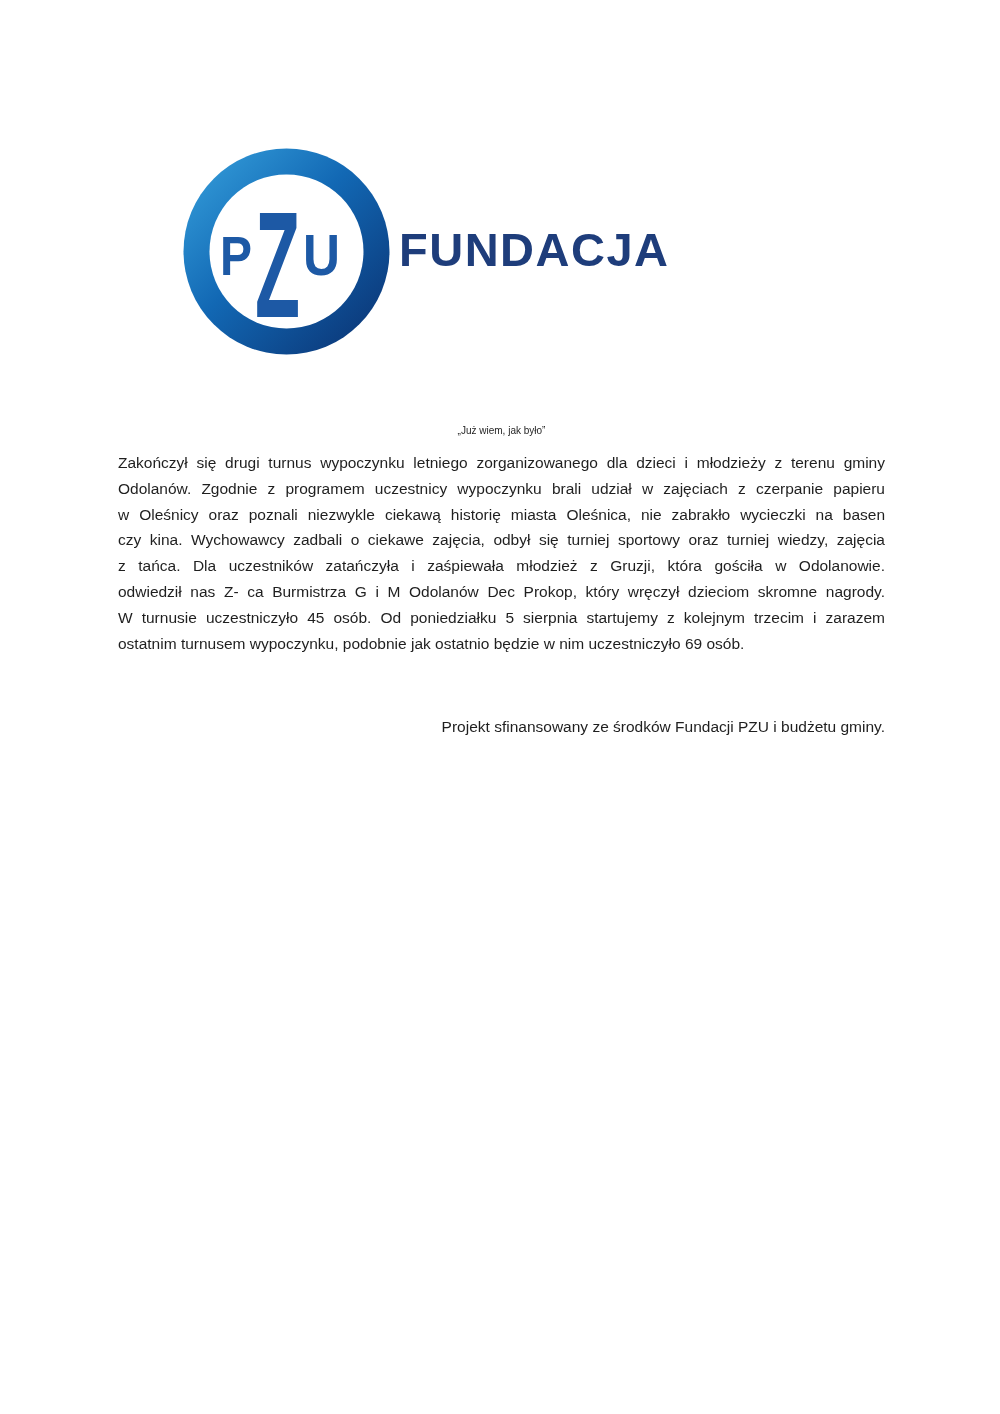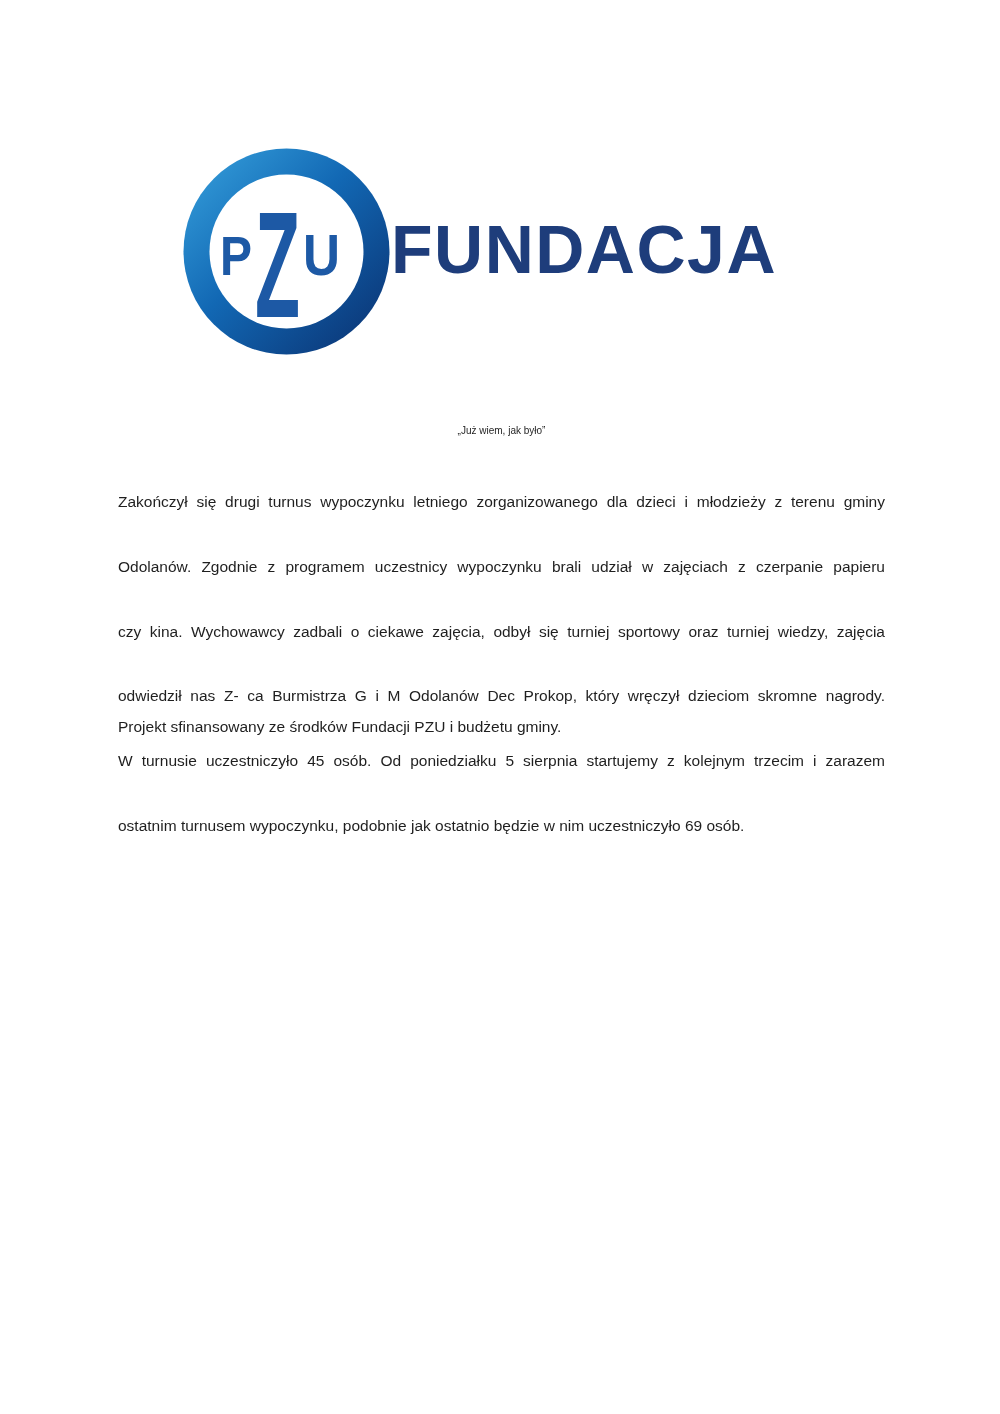--- a/index.html
+++ b/index.html
@@ -18,23 +18,23 @@
   
   .logo-mark {
     position: absolute;
     left: 183px;
     top: 148px;
     width: 207px;
     height: 207px;
   }
   .wordmark {
     position: absolute;
-    left: 391px;
+    left: 399px;
     top: 224px;
-    font-size: 68px;
+    font-size: 47px;
     line-height: 51px;
     font-weight: 700;
     letter-spacing: 1.5px;
     color: #1e3d7b;
     white-space: nowrap;
   }
 
   
   .doc-title {
     position: absolute;
@@ -51,34 +51,33 @@
     left: 118px;
     width: 767px;
     top: 450px;
     font-size: 15.5px;
     line-height: 25.8px;
     color: #1f1f1f;
   }
   .pline {
     text-align: justify;
     text-align-last: justify;
-    margin-top: 39px;
   }
   .pline.last {
     text-align-last: left;
   }
   .footer-note {
     position: absolute;
     left: 118px;
     width: 767px;
     top: 714px;
     font-size: 15.5px;
     line-height: 25.8px;
     color: #1f1f1f;
-    text-align: left;
+    text-align: right;
   }
 </style>
 </head>
 <body>
 
 <div class="page">
 
   <svg class="logo-mark" viewBox="0 0 207 207" xmlns="http://www.w3.org/2000/svg" aria-hidden="true">
     <defs>
       <linearGradient id="ringGrad" x1="0" y1="0" x2="1" y2="1">
@@ -94,21 +93,23 @@
     <text x="120" y="127" font-family="Liberation Sans, sans-serif" font-weight="700" font-size="57" textLength="37" lengthAdjust="spacingAndGlyphs" fill="#1d59a5">U</text>
   </svg>
 
   <div class="wordmark">FUNDACJA</div>
 
   <div class="doc-title">„Już wiem, jak było”</div>
 
   <div class="body-text">
     <div class="pline">Zakończył się drugi turnus wypoczynku letniego zorganizowanego dla dzieci i młodzieży z terenu gminy</div>
     <div class="pline">Odolanów. Zgodnie z programem uczestnicy wypoczynku brali udział w zajęciach z czerpanie papieru</div>
+    <div class="pline">w Oleśnicy oraz poznali niezwykle ciekawą historię miasta Oleśnica, nie zabrakło wycieczki na basen</div>
     <div class="pline">czy kina. Wychowawcy zadbali o ciekawe zajęcia, odbył się turniej sportowy oraz turniej wiedzy, zajęcia</div>
+    <div class="pline">z tańca. Dla uczestników zatańczyła i zaśpiewała młodzież z Gruzji, która gościła w Odolanowie.</div>
     <div class="pline">odwiedził nas Z- ca Burmistrza G i M Odolanów Dec Prokop, który wręczył dzieciom skromne nagrody.</div>
     <div class="pline">W turnusie uczestniczyło 45 osób. Od poniedziałku 5 sierpnia startujemy z kolejnym trzecim i zarazem</div>
     <div class="pline last">ostatnim turnusem wypoczynku, podobnie jak ostatnio będzie w nim uczestniczyło 69 osób.</div>
   </div>
 
   <div class="footer-note">Projekt sfinansowany ze środków Fundacji PZU i budżetu gminy.</div>
 
 </div>
 
 </body></html>

